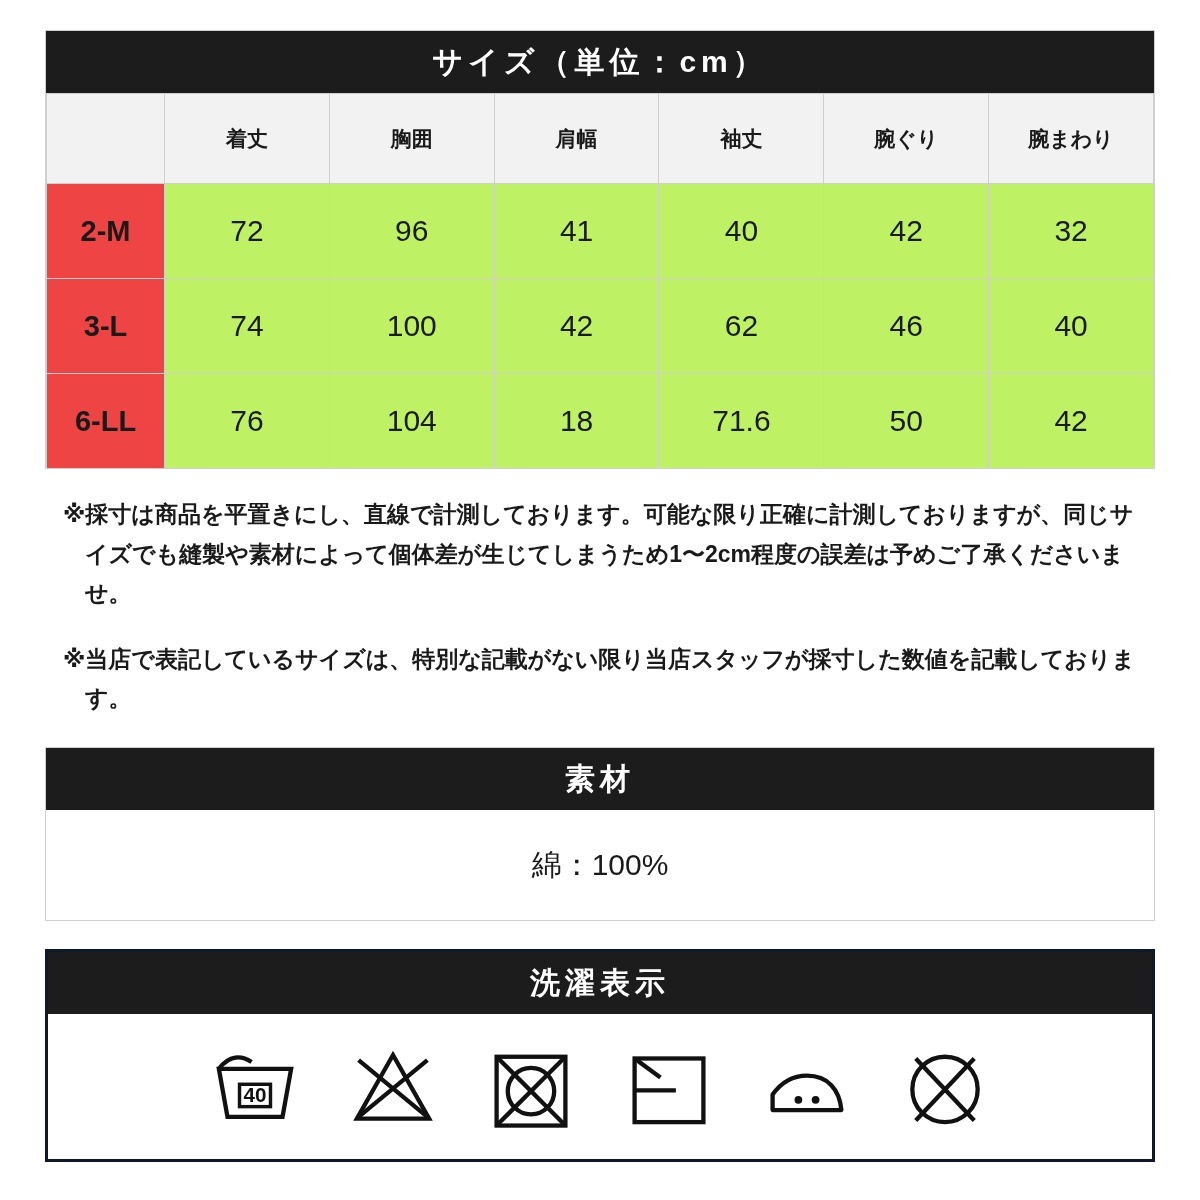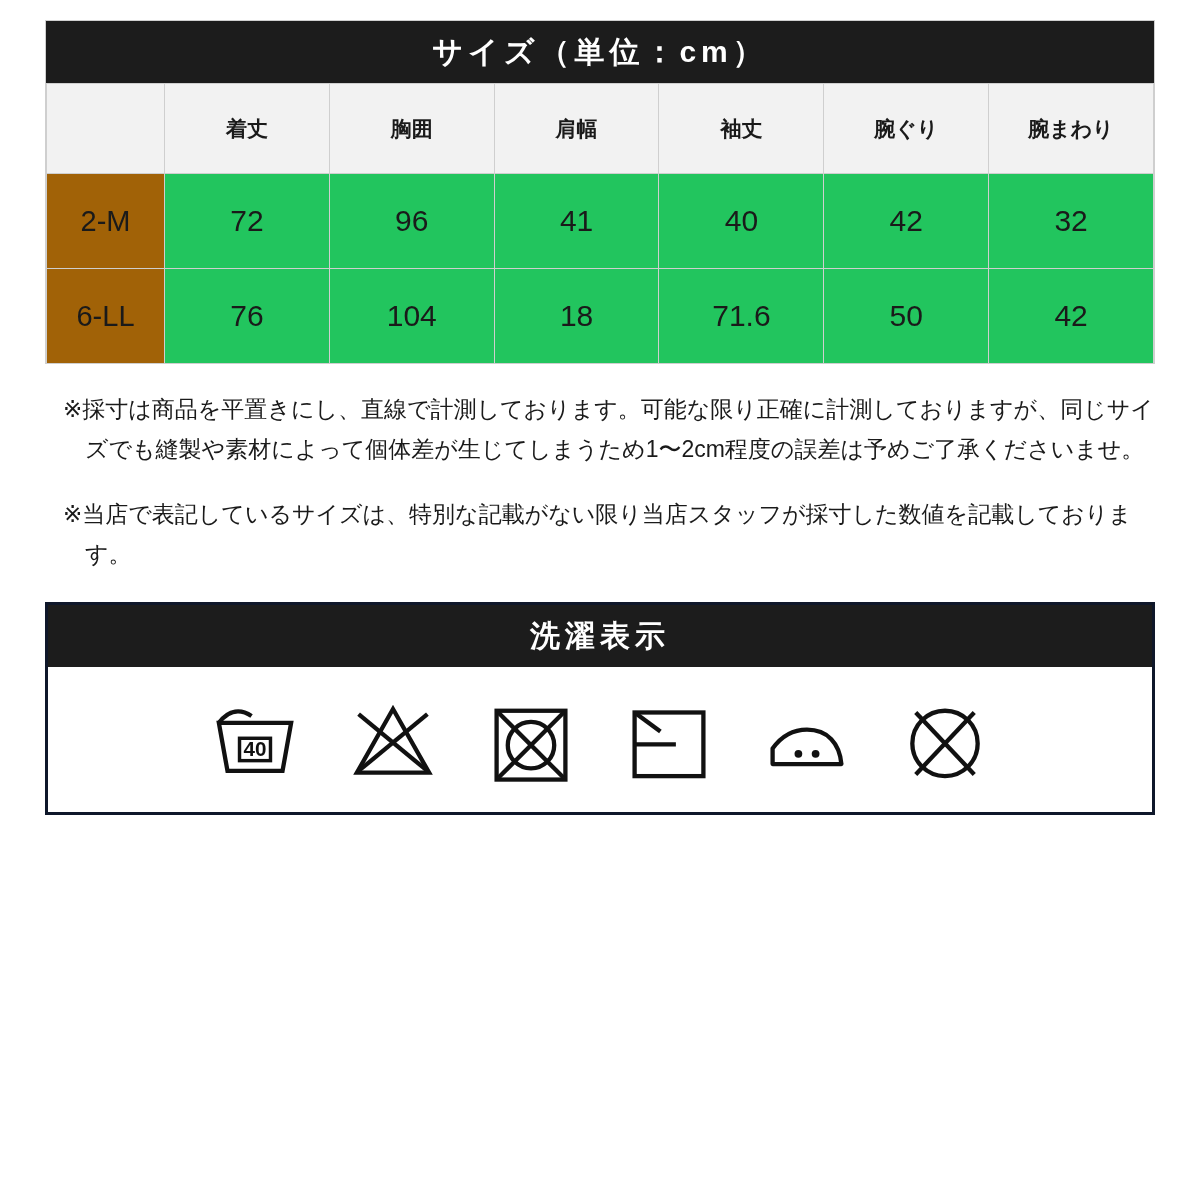--- a/index.html
+++ b/index.html
@@ -12,21 +12,21 @@
     width: 1200px;
     height: 1200px;
     font-family: "Liberation Sans", "DejaVu Sans", sans-serif;
     color: #1a1a1a;
     position: relative;
     overflow: hidden;
   }
   .page {
     width: 1200px;
     height: 1200px;
-    padding: 20px 45px 0 45px;
+    padding: 30px 45px 0 45px;
   }
 
   
   .size-block {
     width: 1110px;
     margin: 0 auto;
     border: 1px solid #cfcfcf;
     border-bottom: none;
   }
   .block-header {
@@ -53,37 +53,38 @@
     height: 95px;
     padding: 0;
   }
   table.size-table thead th {
     background: #f2f2f2;
     font-weight: bold;
     font-size: 21px;
     height: 90px;
   }
   table.size-table tbody th {
-    background: #a16207;
-    font-weight: normal;
+    background: #ef4444;
+    font-weight: bold;
     font-size: 29px;
     width: 118px;
   }
   table.size-table tbody td {
-    background: #22c55e;
+    background: #bef264;
   }
   .col-corner { width: 118px; background: #f2f2f2 !important; }
 
   
   .notes {
     width: 1110px;
     margin: 26px auto 0 auto;
     font-size: 23px;
     line-height: 1.72;
     color: #1a1a1a;
+    font-weight: bold;
   }
   .note {
     margin-bottom: 26px;
     padding-left: 40px;
     text-indent: -22px;
   }
   .note:last-child { margin-bottom: 16px; }
 
   
   .material-block {
@@ -147,37 +148,50 @@
         <tr>
           <th>2-M</th>
           <td>72</td>
           <td>96</td>
           <td>41</td>
           <td>40</td>
           <td>42</td>
           <td>32</td>
         </tr>
         <tr>
+          <th>3-L</th>
+          <td>74</td>
+          <td>100</td>
+          <td>42</td>
+          <td>62</td>
+          <td>46</td>
+          <td>40</td>
+        </tr>
+        <tr>
           <th>6-LL</th>
           <td>76</td>
           <td>104</td>
           <td>18</td>
           <td>71.6</td>
           <td>50</td>
           <td>42</td>
         </tr>
       </tbody>
     </table>
   </section>
 
   <section class="notes">
     <p class="note">※採寸は商品を平置きにし、直線で計測しております。可能な限り正確に計測しておりますが、同じサイズでも縫製や素材によって個体差が生じてしまうため1〜2cm程度の誤差は予めご了承くださいませ。</p>
     <p class="note">※当店で表記しているサイズは、特別な記載がない限り当店スタッフが採寸した数値を記載しております。</p>
   </section>
 
+  <section class="material-block">
+    <div class="block-header">素材</div>
+    <div class="material-body">綿：100%</div>
+  </section>
 
   <section class="wash-block">
     <div class="block-header">洗濯表示</div>
     <div class="wash-body">
 
       <div class="wash-icon">
         <svg width="86" height="86" viewBox="0 0 100 100">
           <path d="M8 30 L92 30 L82 86 L18 86 Z" fill="none" stroke="#111" stroke-width="5"></path>
           <path d="M8 30 C20 14, 34 14, 46 22" fill="none" stroke="#111" stroke-width="5"></path>
           <rect x="32" y="48" width="36" height="26" fill="none" stroke="#111" stroke-width="4"></rect>

